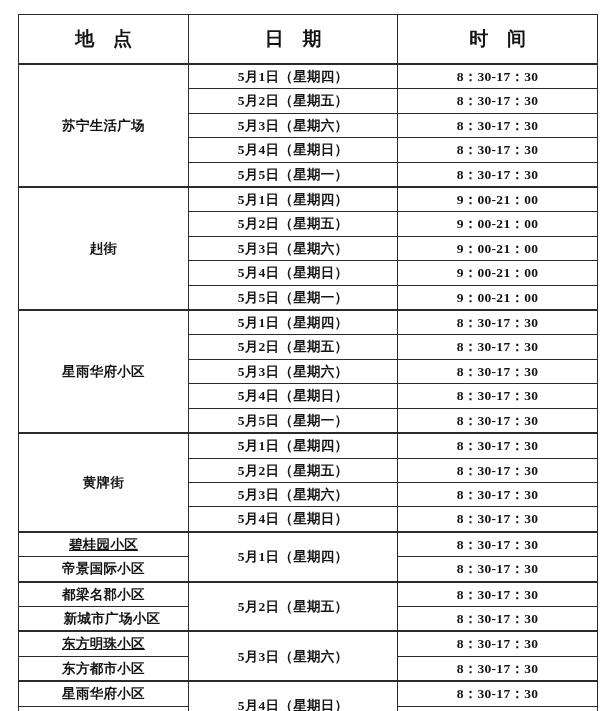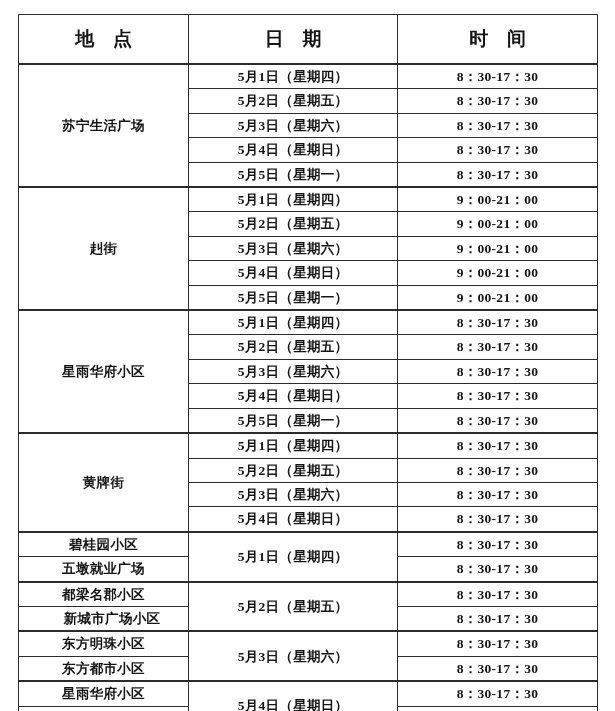--- a/index.html
+++ b/index.html
@@ -171,39 +171,39 @@
         </tr>
         <tr class="sub-rule">
           <td class="date">5月3日（星期六）</td>
           <td class="time">8：30-17：30</td>
         </tr>
         <tr class="sub-rule">
           <td class="date">5月4日（星期日）</td>
           <td class="time">8：30-17：30</td>
         </tr>
         <tr class="section-start">
-          <td class="loc" style="height: 23.4px;">碧桂园小区</td>
+          <td class="loc" style="height: 23.4px; text-decoration: underline;">碧桂园小区</td>
           <td class="date" rowspan="2">5月1日（星期四）</td>
           <td class="time">8：30-17：30</td>
         </tr>
         <tr class="sub-rule">
-          <td class="loc" style="height: 23.4px;">五墩就业广场</td>
+          <td class="loc" style="height: 23.4px;">帝景国际小区</td>
           <td class="time">8：30-17：30</td>
         </tr>
         <tr class="section-start">
           <td class="loc" style="height: 23.4px;">都梁名郡小区</td>
           <td class="date" rowspan="2">5月2日（星期五）</td>
           <td class="time">8：30-17：30</td>
         </tr>
         <tr class="sub-rule">
           <td class="loc" style="height: 23.4px; padding-left: 17px;">新城市广场小区</td>
           <td class="time">8：30-17：30</td>
         </tr>
         <tr class="section-start">
-          <td class="loc" style="height: 23.4px;">东方明珠小区</td>
+          <td class="loc" style="height: 23.4px; text-decoration: underline;">东方明珠小区</td>
           <td class="date" rowspan="2">5月3日（星期六）</td>
           <td class="time">8：30-17：30</td>
         </tr>
         <tr class="sub-rule">
           <td class="loc" style="height: 23.4px;">东方都市小区</td>
           <td class="time">8：30-17：30</td>
         </tr>
         <tr class="section-start">
           <td class="loc" style="height: 23.4px; margin-top: 45px;">星雨华府小区</td>
           <td class="date" rowspan="2">5月4日（星期日）</td>

